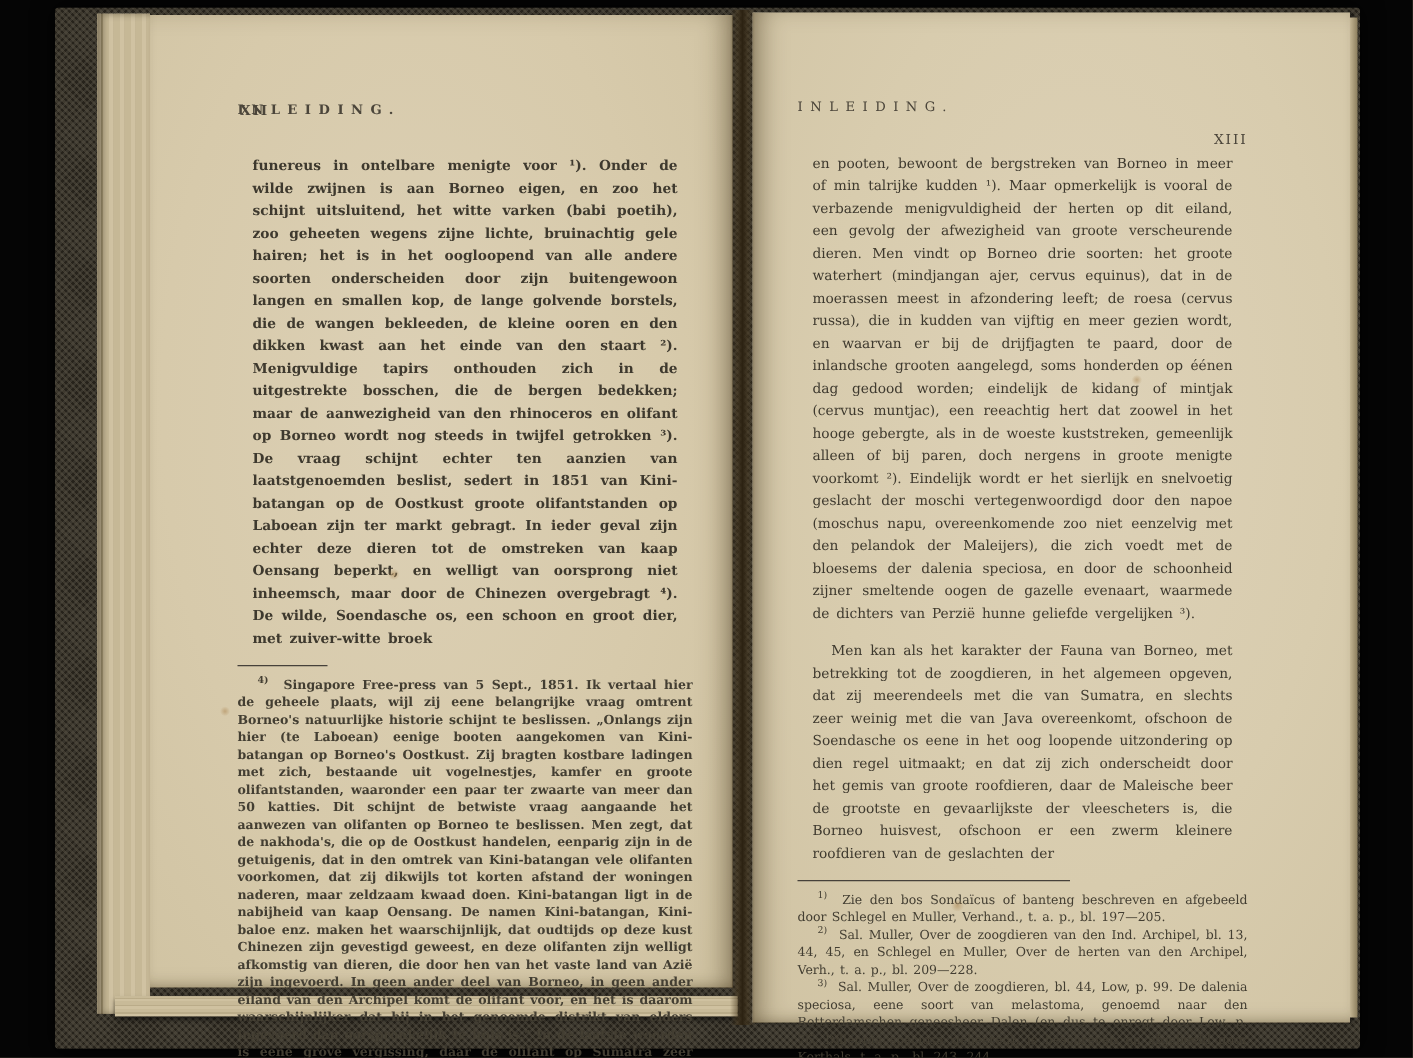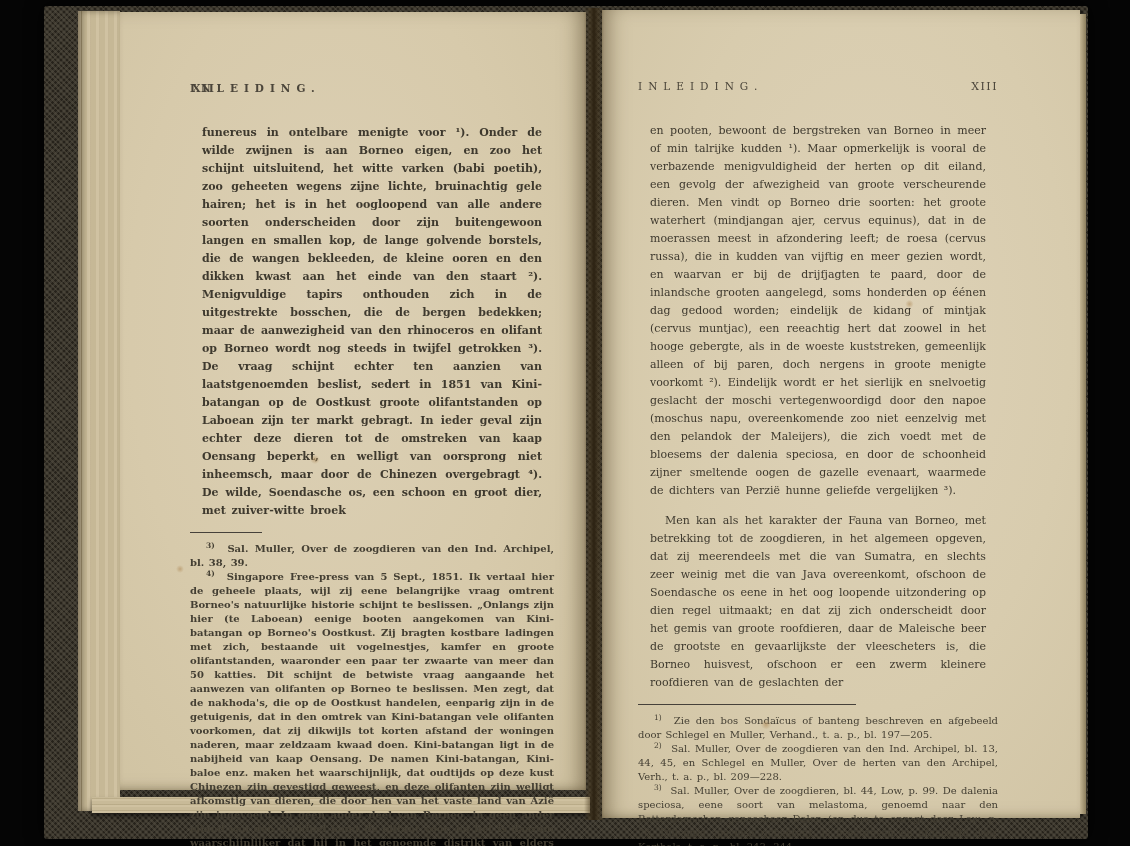--- a/index.html
+++ b/index.html
@@ -65,21 +65,21 @@
   .page-right .textblock{left:36px;width:360px;}
   .page-header{
     position:relative;height:30px;
     font-size:11px;letter-spacing:1.5px;color:#4b453a;
   }
   .running-title{
     letter-spacing:6px;font-size:10.5px;
   }
   .page-number{position:absolute;top:0;font-size:11px;}
   .page-left .page-number{left:2px;}
-  .page-right .page-number{right:0;}
+  .page-right .page-number{right:0;margin-top:25px;}
   .body-text p{
     margin:12px;font-size:11px;line-height:18px;text-align:justify;
     word-spacing:2px;
   }
   .body-text p.indented{text-indent:15px;}
   sup{font-size:7.5px;line-height:0;letter-spacing:0;}
   .footnote-separator{
     border:none;border-top:1.5px solid #46413a;margin:12px 0 9px 0;
   }
   .footnote-separator.short{width:72px;margin-left:0;}
@@ -106,21 +106,20 @@
   <div class="textblock">
     <div class="page-header">
       <span class="page-number">XII</span>
       <div class="running-title">INLEIDING.</div>
     </div>
     <div class="body-text">
       <p>funereus in ontelbare menigte voor ¹). Onder de wilde zwijnen is aan Borneo eigen, en zoo het schijnt uitsluitend, het witte varken (babi poetih), zoo geheeten wegens zijne lichte, bruinachtig gele hairen; het is in het oogloopend van alle andere soorten onderscheiden door zijn buitengewoon langen en smallen kop, de lange golvende borstels, die de wangen bekleeden, de kleine ooren en den dikken kwast aan het einde van den staart ²). Menigvuldige tapirs onthouden zich in de uitgestrekte bosschen, die de bergen bedekken; maar de aanwezigheid van den rhinoceros en olifant op Borneo wordt nog steeds in twijfel getrokken ³). De vraag schijnt echter ten aanzien van laatstgenoemden beslist, sedert in 1851 van Kini-batangan op de Oostkust groote olifantstanden op Laboean zijn ter markt gebragt. In ieder geval zijn echter deze dieren tot de omstreken van kaap Oensang beperkt, en welligt van oorsprong niet inheemsch, maar door de Chinezen overgebragt ⁴). De wilde, Soendasche os, een schoon en groot dier, met zuiver-witte broek</p>
     </div>
     <hr class="footnote-separator short">
     <div class="footnotes">
-      <p><sup>3)</sup>&nbsp;&nbsp;<span>Sal. Muller, Over de zoogdieren van den Ind. Archipel, bl. 38, 39.</span></p>
       <p><sup>4)</sup>&nbsp;&nbsp;<span>Singapore Free-press van 5 Sept., 1851. Ik vertaal hier de geheele plaats, wijl zij eene belangrijke vraag omtrent Borneo's natuurlijke historie schijnt te beslissen. „Onlangs zijn hier (te Laboean) eenige booten aangekomen van Kini-batangan op Borneo's Oostkust. Zij bragten kostbare ladingen met zich, bestaande uit vogelnestjes, kamfer en groote olifantstanden, waaronder een paar ter zwaarte van meer dan 50 katties. Dit schijnt de betwiste vraag aangaande het aanwezen van olifanten op Borneo te beslissen. Men zegt, dat de nakhoda's, die op de Oostkust handelen, eenparig zijn in de getuigenis, dat in den omtrek van Kini-batangan vele olifanten voorkomen, dat zij dikwijls tot korten afstand der woningen naderen, maar zeldzaam kwaad doen. Kini-batangan ligt in de nabijheid van kaap Oensang. De namen Kini-batangan, Kini-baloe enz. maken het waarschijnlijk, dat oudtijds op deze kust Chinezen zijn gevestigd geweest, en deze olifanten zijn welligt afkomstig van dieren, die door hen van het vaste land van Azië zijn ingevoerd. In geen ander deel van Borneo, in geen ander eiland van den Archipel komt de olifant voor, en het is daarom waarschijnlijker dat hij in het genoemde distrikt van elders ingevoerd dan oorspronkelijk te huis is." In de laatste woorden is eene grove vergissing, daar de olifant op Sumatra zeer gemeen is. Vgl. nog Tijdschr. v. N. Indië, 1849, I, bl. 80, 107, Leyden, p. 11. — Belcher, I, p. 273, en Hunt B., p. XXXI beweren, dat deze olifanten thans zijn uitgeroeid. Zie ook nog Belcher, I, p. 295.</span></p>
     </div>
   </div>
 </div>
 
 <div class="page page-right">
   <div class="textblock">
     <div class="page-header">
       <span class="page-number">XIII</span>
       <div class="running-title">INLEIDING.</div>

